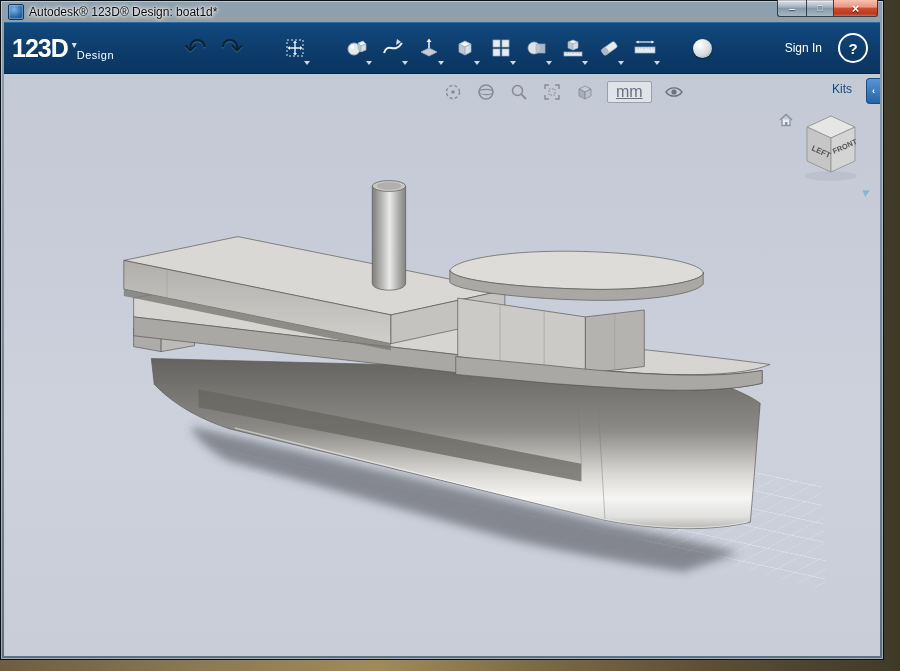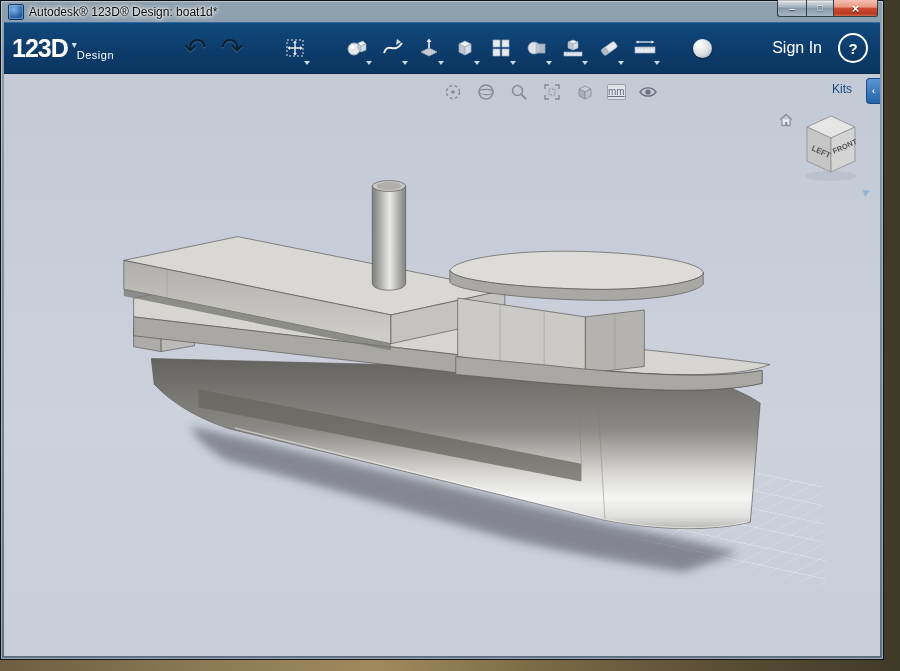--- a/index.html
+++ b/index.html
@@ -39,31 +39,31 @@
   .history{display:flex;gap:14px;margin-left:70px;}
   .hist-btn{font-size:27px;line-height:27px;color:#0c2336;
     text-shadow:0 1px 0 rgba(141,177,207,.35);cursor:default;}
   .tool{width:36px;height:38px;position:relative;display:flex;align-items:center;justify-content:center;cursor:default;}
   .tool .dd{position:absolute;right:3px;bottom:2px;width:0;height:0;
     border-left:3px solid transparent;border-right:3px solid transparent;border-top:4px solid #cdd8e2;}
   .tool.transform{margin-left:34px;}
   .toolgroup{display:flex;margin-left:26px;}
   .matball{width:19px;height:19px;border-radius:50%;margin-left:30px;flex:none;
     background:radial-gradient(circle at 35% 30%,#ffffff,#d9dee2 55%,#9ba4ab);box-shadow:0 1px 2px rgba(0,0,0,.4);}
-  .signin{margin-left:auto;font-size:16px;color:#fff;cursor:default;}
+  .signin{margin-left:auto;font-size:12px;color:#fff;cursor:default;}
   .help{width:26px;height:26px;border:2px solid #fff;border-radius:50%;margin:0 12px 0 16px;
     display:flex;align-items:center;justify-content:center;font-size:15px;font-weight:bold;color:#fff;cursor:default;}
   
   .viewport{flex:1;position:relative;overflow:hidden;
     background:linear-gradient(#c3c9d5,#ccd1dc 60%,#c8cdd8);}
   .boat-svg{position:absolute;left:0;top:0;width:100%;height:100%;}
   .nav-toolbar{position:absolute;top:7px;left:438px;display:flex;gap:11px;align-items:center;}
   .nav-icon{width:22px;height:22px;display:flex;align-items:center;justify-content:center;cursor:default;}
   .units-box{background:#dfe3ea;border:1px solid #9aa0ab;border-radius:2px;color:#6a7180;
-    font-size:10px;padding:2px 0;line-height:1;cursor:default;text-decoration:underline;}
+    font-size:16px;padding:2px 8px;line-height:1;cursor:default;text-decoration:underline;}
   .kits-label{position:absolute;top:8px;right:28px;font-size:12px;color:#17497f;cursor:default;}
   .kits-tab{position:absolute;top:4px;right:0;width:13px;height:24px;border-radius:4px 0 0 4px;
     background:linear-gradient(#5a94d4,#2264a8);border:1px solid #184e86;border-right:none;
     display:flex;align-items:center;justify-content:center;color:#fff;font-size:9px;font-weight:bold;cursor:default;}
   .viewcube-wrap{position:absolute;top:36px;right:10px;width:92px;height:92px;}
   .vc-home{position:absolute;left:0;top:2px;cursor:default;}
   .vc-cube{position:absolute;left:20px;top:0;cursor:default;}
   .vc-arrow{position:absolute;right:2px;bottom:6px;width:0;height:0;cursor:default;
     border-top:4px solid transparent;border-bottom:4px solid transparent;border-right:6px solid #8fb2d4;
     transform:rotate(35deg);}

